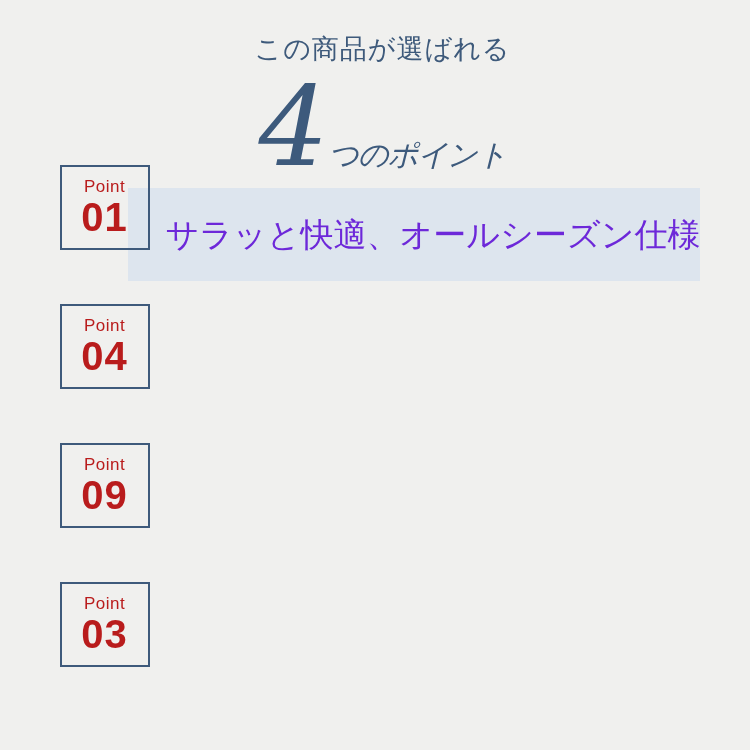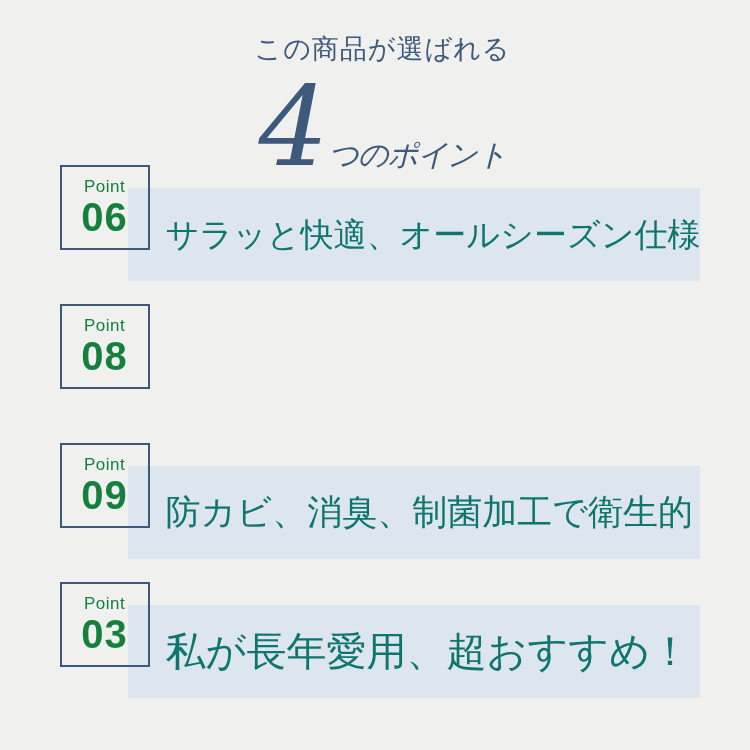--- a/index.html
+++ b/index.html
@@ -29,32 +29,32 @@
   .row.r2 { top:304px; }
   .row.r3 { top:443px; }
   .row.r4 { top:582px; }
 
   .band {
     position:absolute; left:120px; top:23px; width:572px; height:93px;
     background:#dde5ee;
   }
   .band-text {
     display:block; padding-left:38px; line-height:93px;
-    color:#0f766e; white-space:nowrap;
+    color:#6d28d9; white-space:nowrap;
   }
   .r1 .band-text { font-size:33px; }
   .r2 .band-text { font-size:38px; }
   .r3 .band-text { font-size:35px; }
   .r4 .band-text { font-size:40px; }
 
   .pbox {
     position:absolute; left:52px; top:0; width:86px; height:81px;
     border:2px solid #3e5a7b; background:transparent;
     display:flex; flex-direction:column; align-items:center; justify-content:center;
-    font-family:"Liberation Sans", sans-serif; color:#15803d;
+    font-family:"Liberation Sans", sans-serif; color:#b91c1c;
   }
   .plabel { font-size:17px; line-height:1.15; letter-spacing:0.5px; }
   .pnum   { font-size:40px; line-height:1.05; font-weight:600; letter-spacing:1px; }
 </style>
 </head>
 <body>
 
 <div class="canvas">
 
   <div class="subtitle">この商品が選ばれる</div>
@@ -63,44 +63,38 @@
     <span class="title-number">4</span>
       <span class="title-suffix">つのポイント</span>
   </div>
 
   <div class="row r1">
     <div class="band">
       <span class="band-text">サラッと快適、オールシーズン仕様</span>
     </div>
     <div class="pbox">
       <span class="plabel">Point</span>
-      <span class="pnum">06</span>
+      <span class="pnum">01</span>
     </div>
   </div>
 
   <div class="row r2">
     <div class="pbox">
       <span class="plabel">Point</span>
-      <span class="pnum">08</span>
+      <span class="pnum">04</span>
     </div>
   </div>
 
   <div class="row r3">
-    <div class="band">
-      <span class="band-text">防カビ、消臭、制菌加工で衛生的</span>
-    </div>
     <div class="pbox">
       <span class="plabel">Point</span>
       <span class="pnum">09</span>
     </div>
   </div>
 
   <div class="row r4">
-    <div class="band">
-      <span class="band-text">私が長年愛用、超おすすめ！</span>
-    </div>
     <div class="pbox">
       <span class="plabel">Point</span>
       <span class="pnum">03</span>
     </div>
   </div>
 
 </div>
 
 </body></html>

